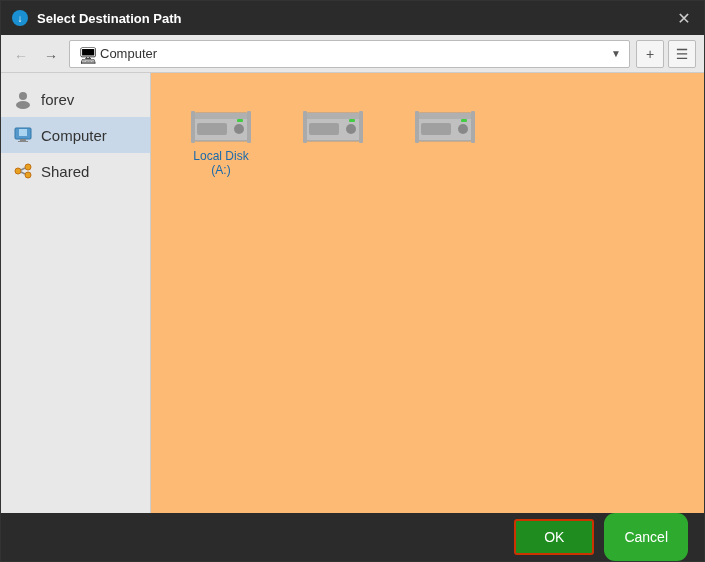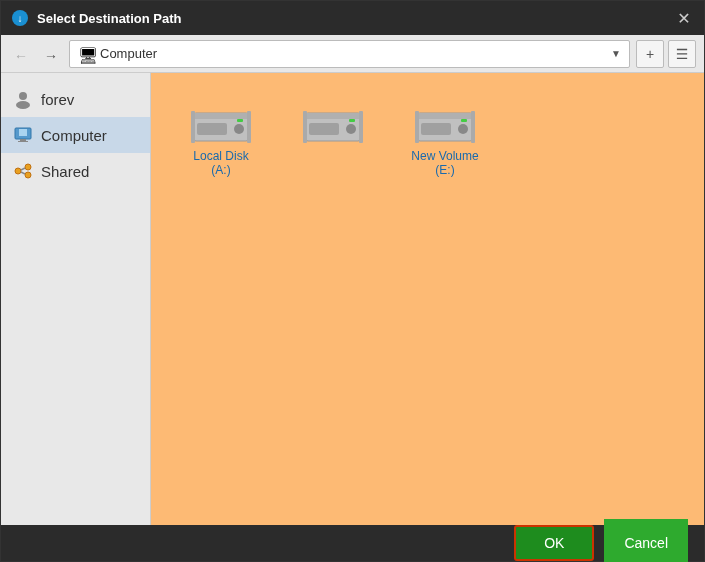--- a/index.html
+++ b/index.html
@@ -202,21 +202,21 @@
 
     
     .usb-icon {
       width: 64px;
       height: 44px;
     }
 
     
     .footer {
       background: #2b2b2b;
-      height: 36px;
+      height: 48px;
       display: flex;
       align-items: center;
       justify-content: flex-end;
       padding: 0 16px;
       gap: 10px;
       flex-shrink: 0;
     }
     .btn-ok {
       padding: 8px 28px;
       background: #1e8c1e;
@@ -225,21 +225,21 @@
       border-radius: 3px;
       cursor: pointer;
       font-size: 14px;
       font-weight: 500;
     }
     .btn-cancel {
       padding: 16px 20px;
       background: #2eaa2e;
       color: white;
       border: none;
-      border-radius: 0;
+      border-radius: 11px;
       cursor: pointer;
       font-size: 14px;
       font-weight: 500;
     }
   </style>
 </head>
 <body>
 
 <div class="dialog">
 
@@ -342,21 +342,20 @@
       <div class="drive-item">
         <svg class="hdd-icon" viewBox="0 0 64 44">
           <rect x="4" y="8" width="56" height="28" rx="3" fill="#c0c0c0" stroke="#999" stroke-width="1"></rect>
           <rect x="4" y="8" width="56" height="6" rx="2" fill="#b0b0b0"></rect>
           <rect x="8" y="18" width="30" height="12" rx="2" fill="#a0a0a0"></rect>
           <circle cx="50" cy="24" r="5" fill="#888"></circle>
           <rect x="2" y="6" width="4" height="32" rx="1" fill="#aaa"></rect>
           <rect x="58" y="6" width="4" height="32" rx="1" fill="#aaa"></rect>
           <rect x="48" y="14" width="6" height="3" rx="1" fill="#44cc44"></rect>
         </svg>
-        <span class="drive-label">New Volume (E:)</span>
       </div>
 
 
     </div>
   </div>
 
   <div class="footer">
     <button class="btn-ok">OK</button>
     <button class="btn-cancel">Cancel</button>
   </div>

